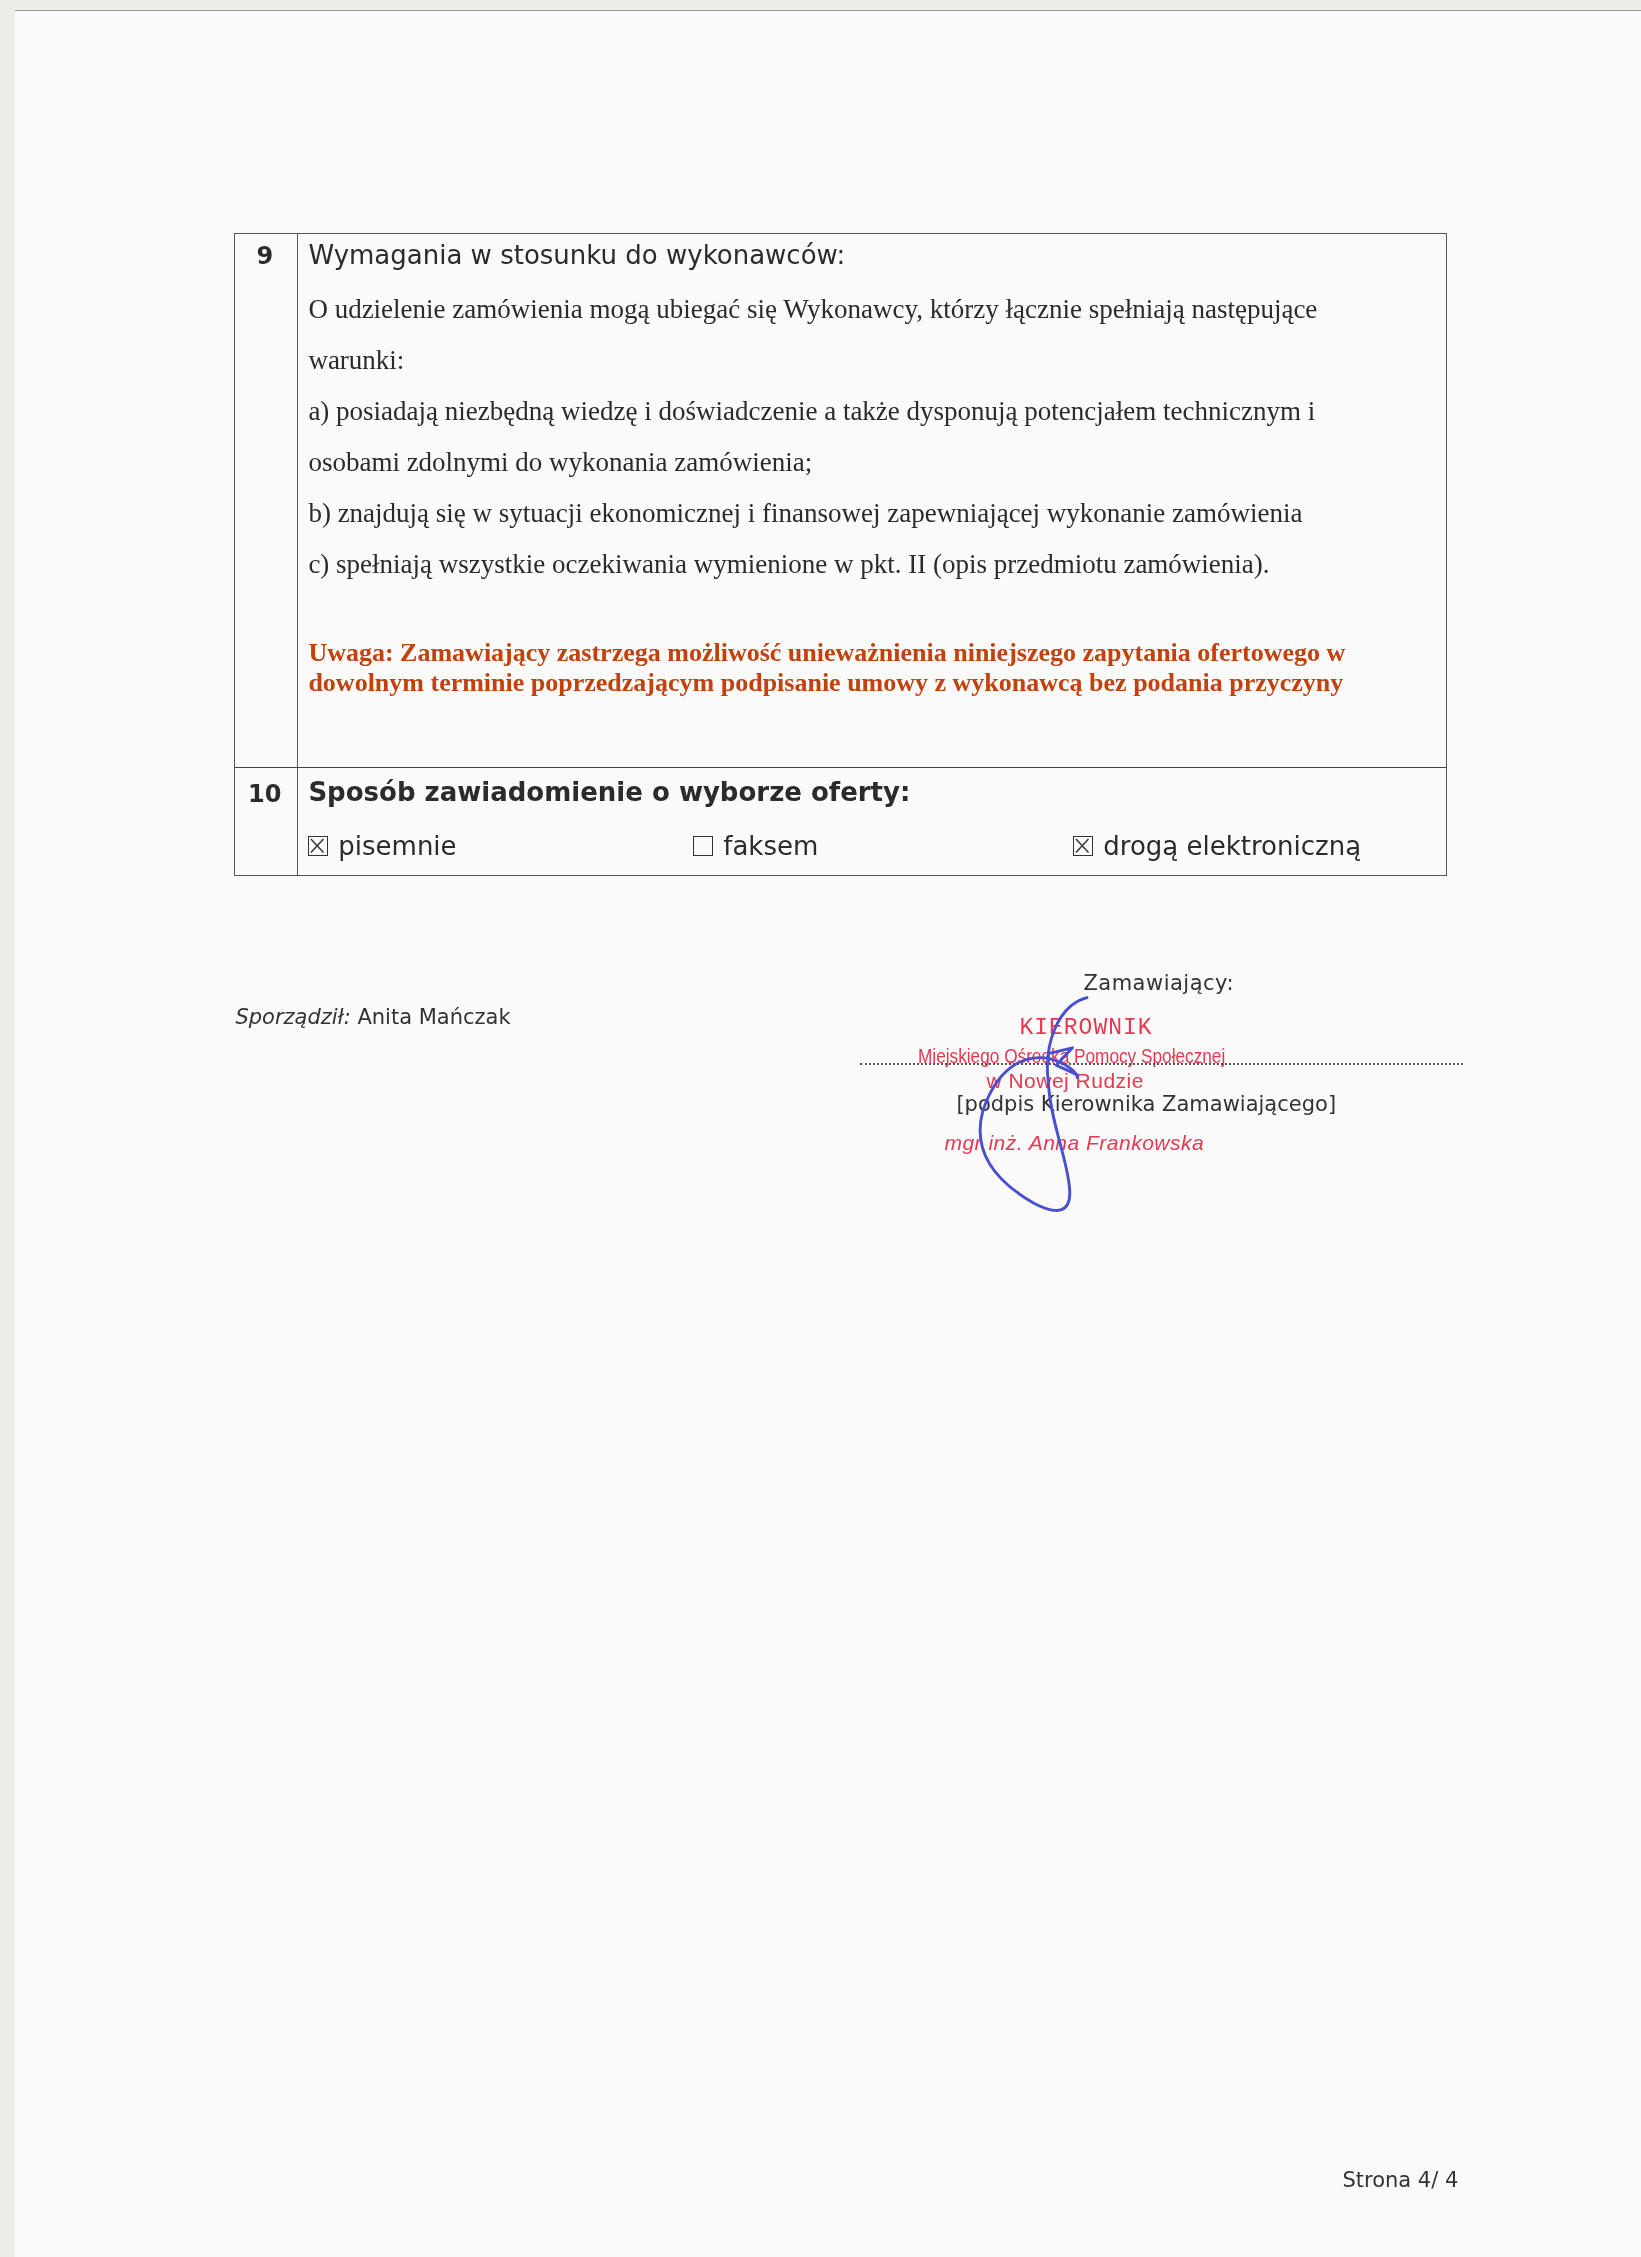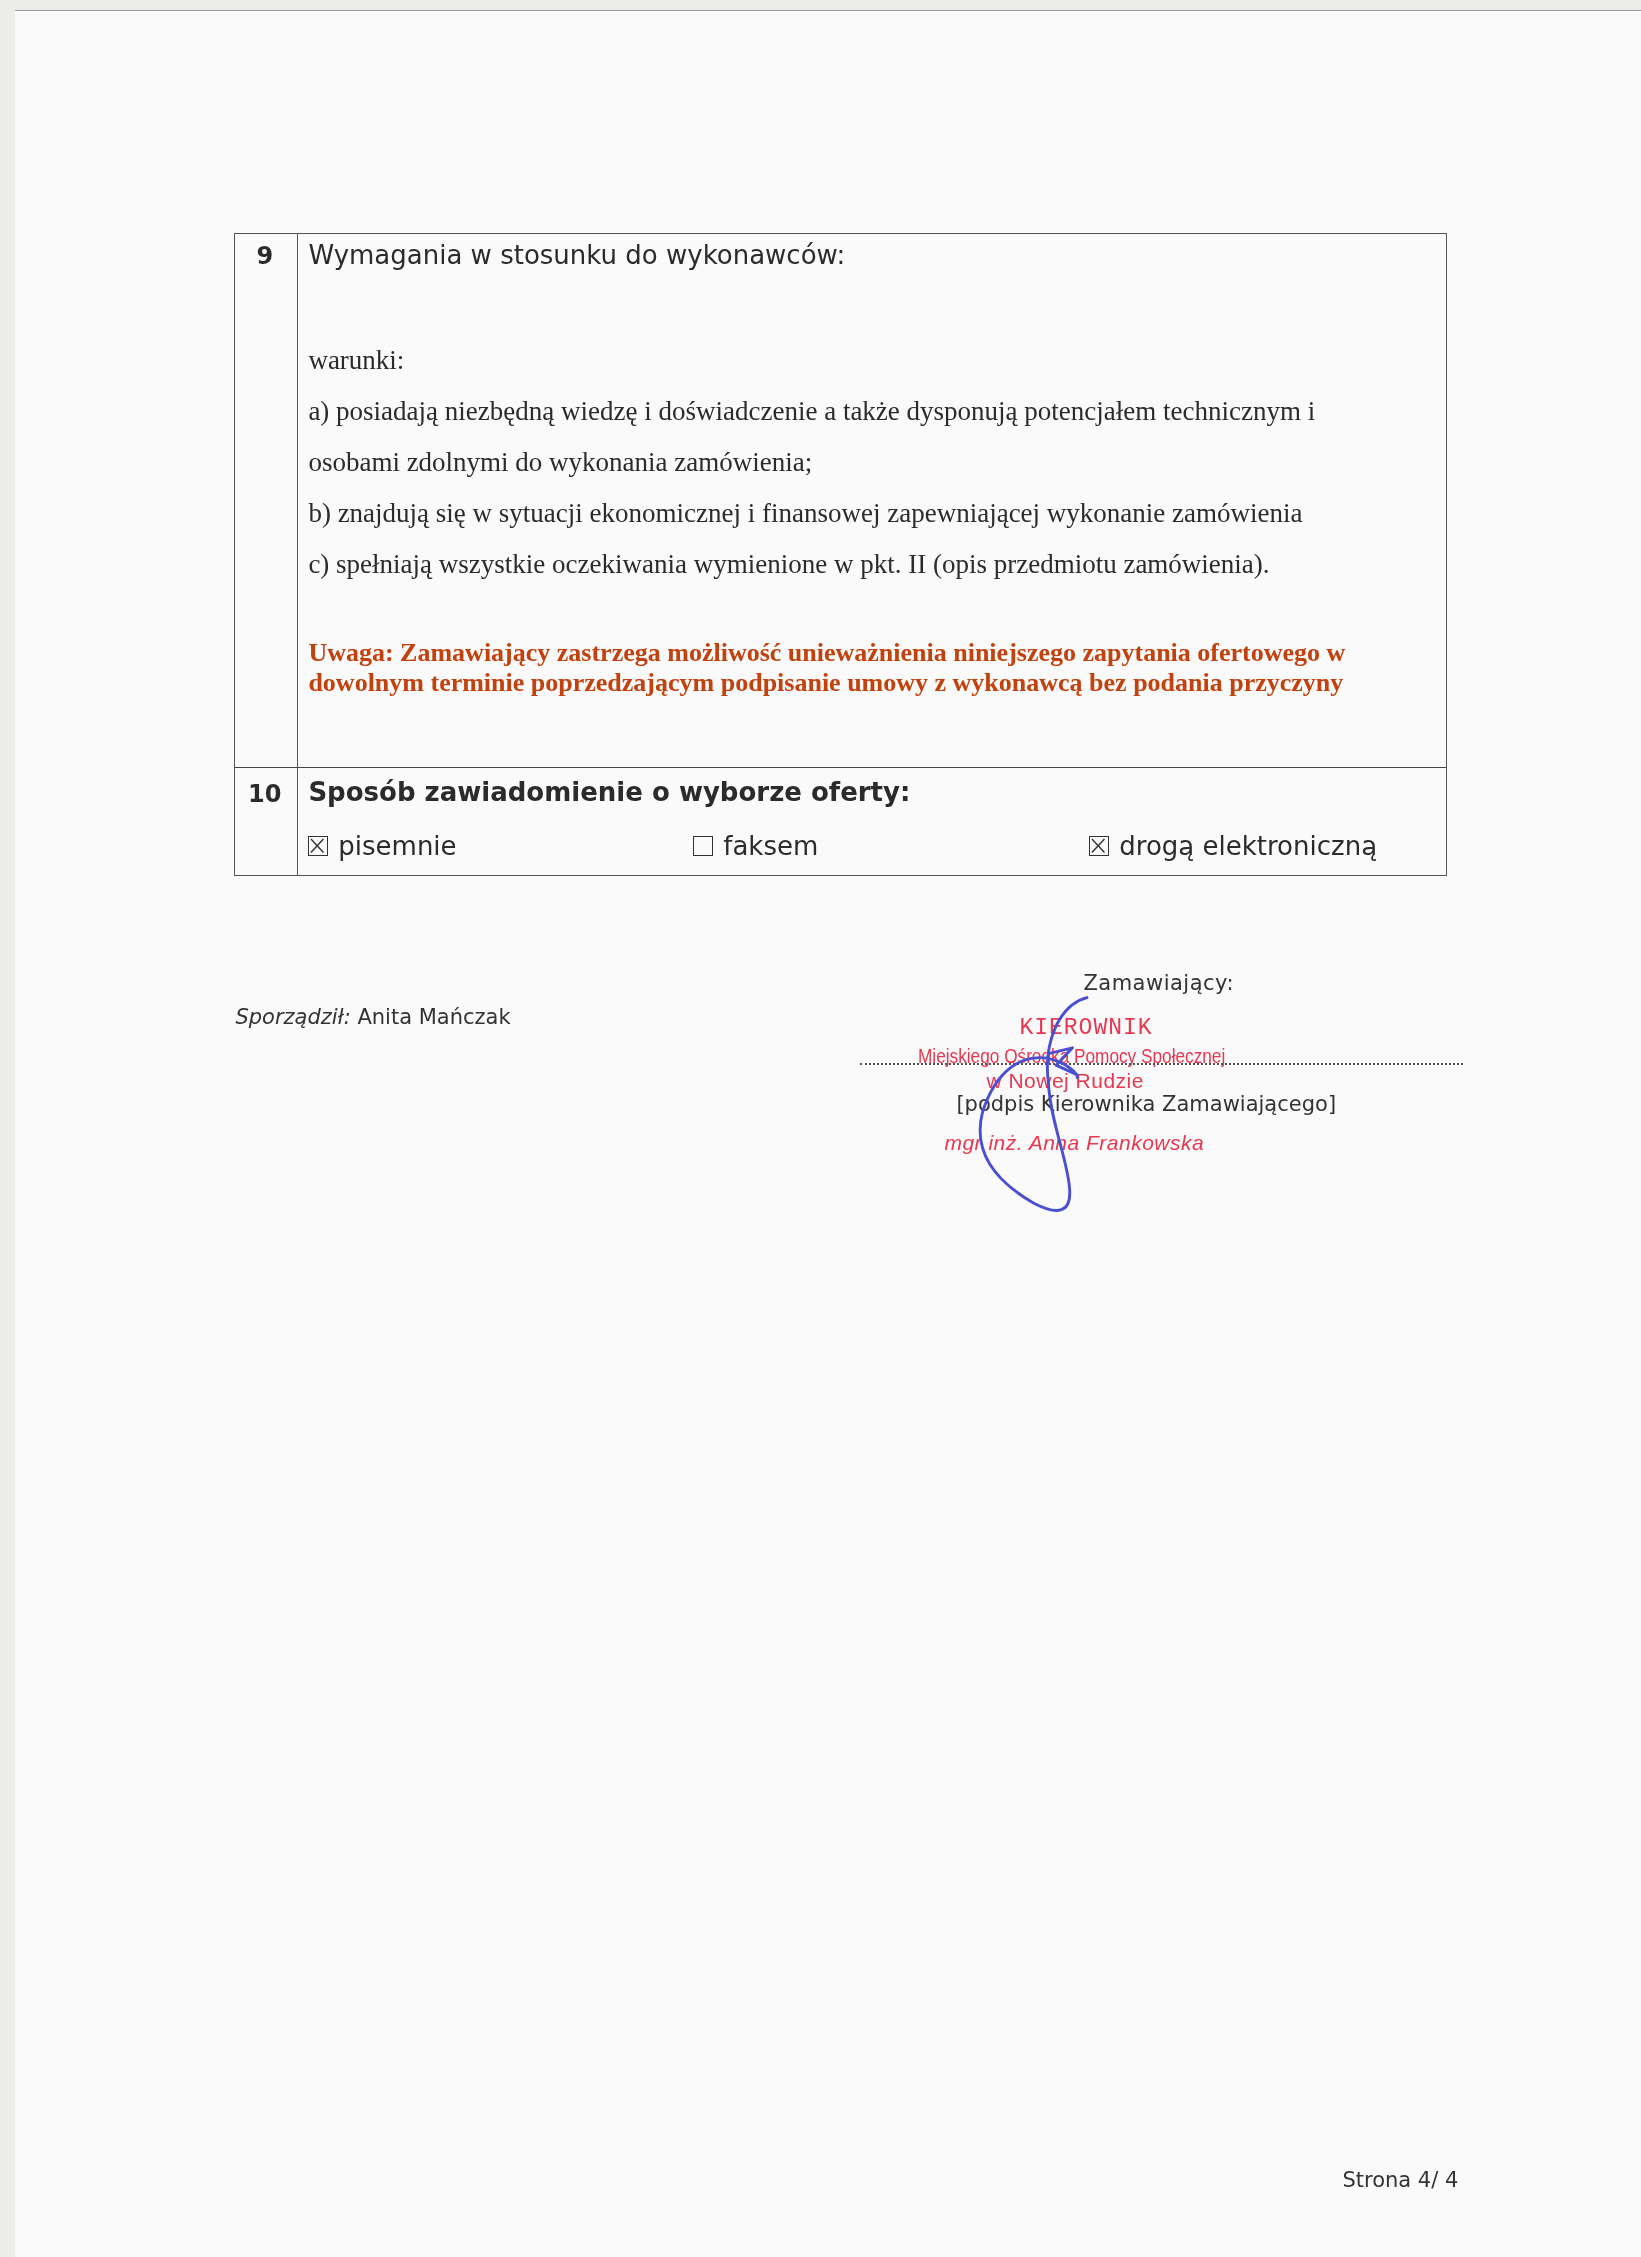--- a/index.html
+++ b/index.html
@@ -192,20 +192,21 @@
 
 <div class="page">
 
   <div class="tbl">
     <div class="vline"></div>
     <div class="hline"></div>
 
     <div class="num" style="left:21px; top:8.7px;">9</div>
     <div class="heading" style="left:73px; top:6.8px;">Wymagania w stosunku do wykonawców:</div>
 
+    <div class="serif" style="left:73px; top:60px;">O udzielenie zamówienia mogą ubiegać się Wykonawcy, którzy łącznie spełniają następujące</div>
     <div class="serif" style="left:73px; top:111px;">warunki:</div>
     <div class="serif" style="left:73px; top:162px;">a) posiadają niezbędną wiedzę i doświadczenie a także dysponują potencjałem technicznym i</div>
     <div class="serif" style="left:73px; top:264px;">b) znajdują się w sytuacji ekonomicznej i finansowej zapewniającej wykonanie zamówienia</div>
     <div class="serif" style="left:73px; top:213px;">osobami zdolnymi do wykonania zamówienia;</div>
     <div class="serif" style="left:73px; top:315px;">c) spełniają wszystkie oczekiwania wymienione w pkt. II (opis przedmiotu zamówienia).</div>
 
     <div class="note" style="left:73px;">Uwaga: Zamawiający zastrzega możliwość unieważnienia niniejszego zapytania ofertowego w dowolnym terminie poprzedzającym podpisanie umowy z wykonawcą bez podania przyczyny</div>
 
     <div class="num" style="left:12.6px; top:546px;">10</div>
     <div class="heading bold" style="left:73px; top:543px;">Sposób zawiadomienie o wyborze oferty:</div>
@@ -216,21 +217,21 @@
             <line x1="2" y1="2" x2="15" y2="16" stroke="#333" stroke-width="1.5"></line>
             <line x1="15" y1="2" x2="2" y2="16" stroke="#333" stroke-width="1.5"></line>
           </svg>
       </span>
       <span>pisemnie</span>
     </div>
     <div class="opt" style="left:458px;">
       <span class="cb"></span>
       <span>faksem</span>
     </div>
-    <div class="opt" style="left:838px;margin-left:16px;">
+    <div class="opt" style="left:838px;">
       <span class="cb">
         <svg width="16.4" height="17.4" viewBox="0 0 17 18">
             <line x1="2" y1="2" x2="15" y2="16" stroke="#333" stroke-width="1.5"></line>
             <line x1="15" y1="2" x2="2" y2="16" stroke="#333" stroke-width="1.5"></line>
           </svg>
       </span>
       <span>drogą elektroniczną</span>
     </div>
   </div>
 

